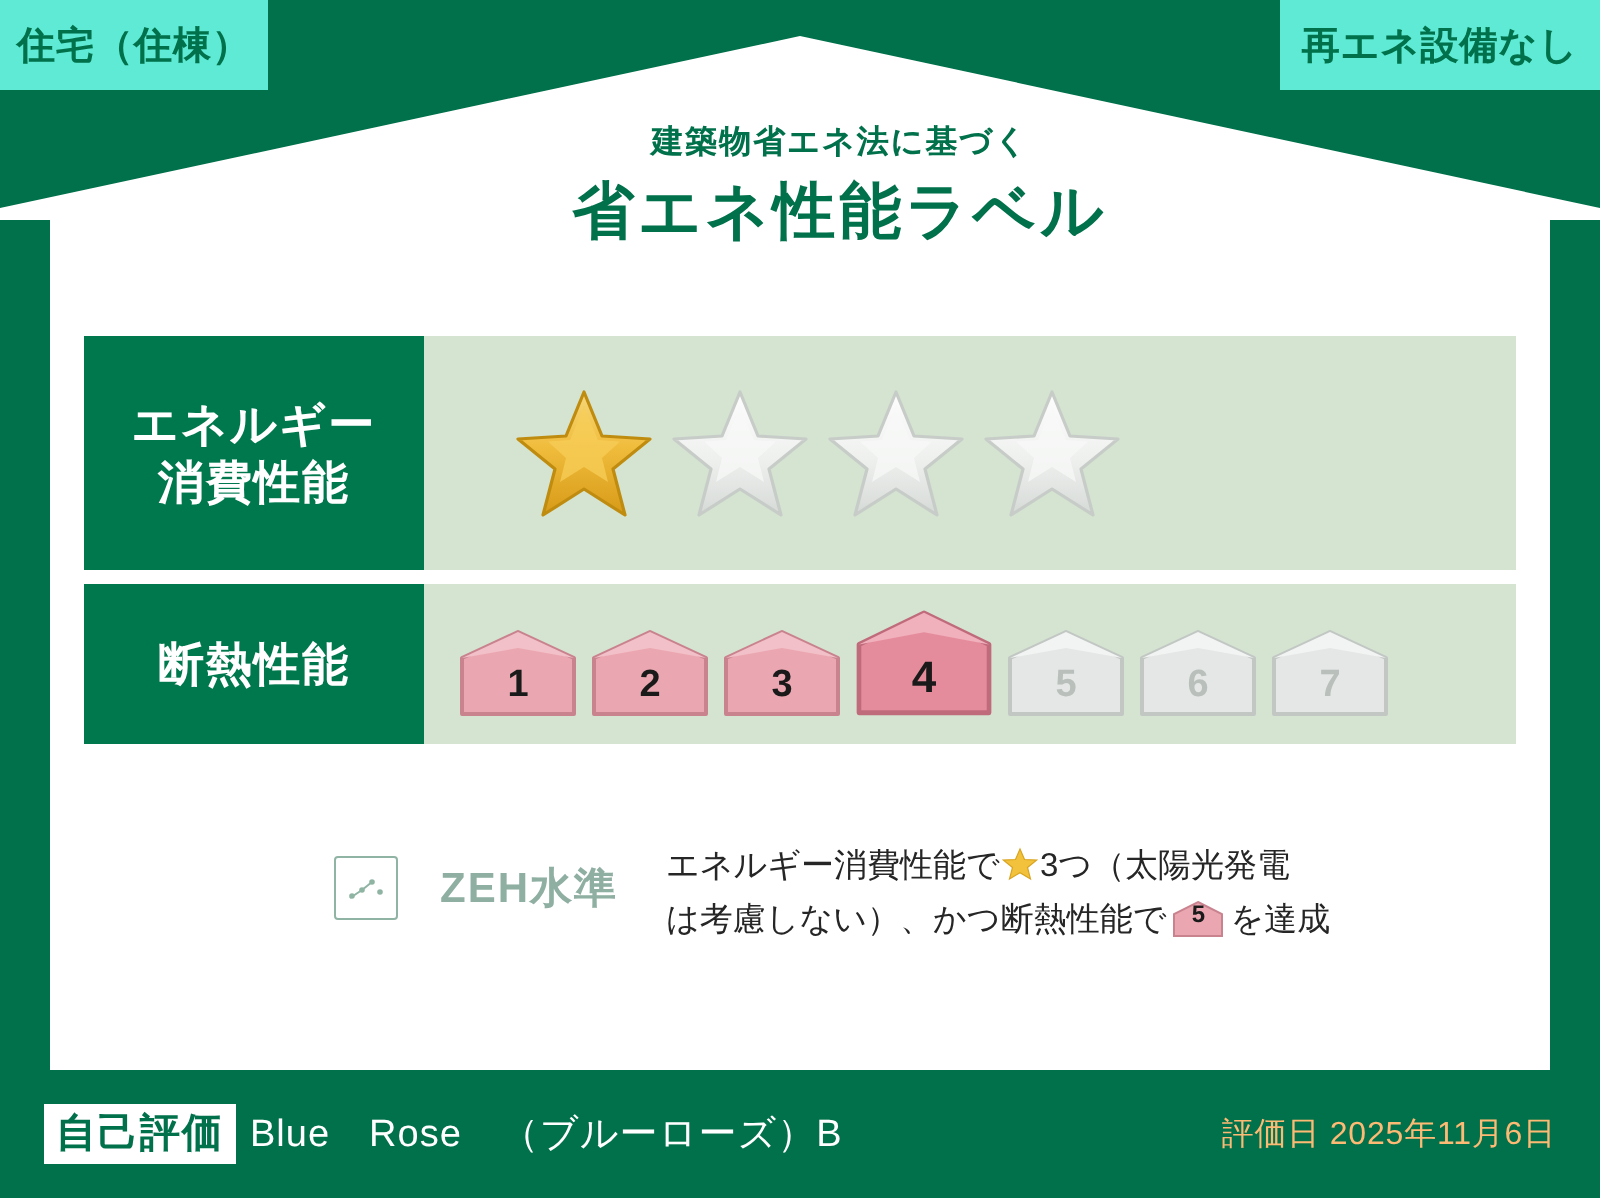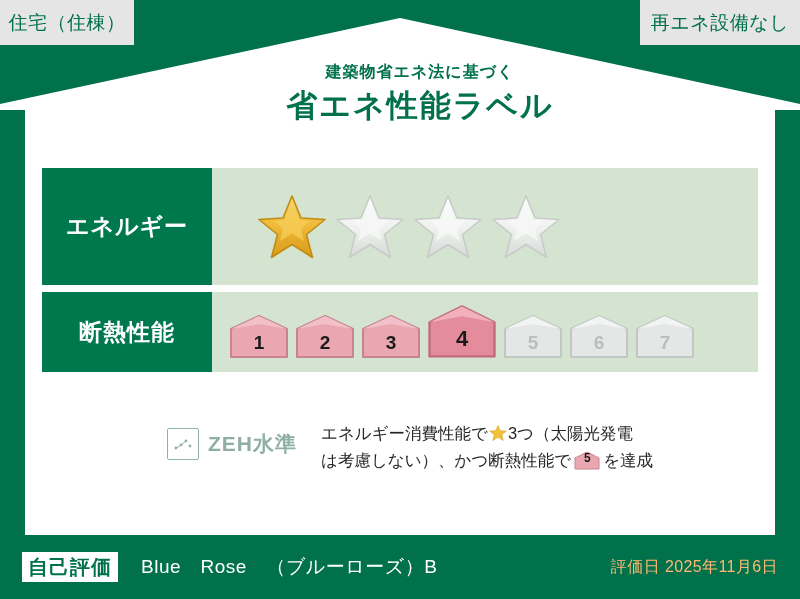--- a/index.html
+++ b/index.html
@@ -17,22 +17,22 @@
     position:absolute;left:0;top:0;width:800px;height:110px;
     background:#ffffff;
     clip-path:polygon(400px 18px, 800px 104px, 800px 110px, 0 110px, 0 104px);
   }
   .body-white{
     position:absolute;left:25px;top:100px;width:750px;height:436px;
     background:#ffffff;
   }
   
   .corner-badge{
-    position:absolute;top:0;background:#e5e5e5;
-    color:#00714a;font-weight:normal;
+    position:absolute;top:0;background:#5eead4;
+    color:#00714a;font-weight:bold;
     display:flex;align-items:center;justify-content:center;
     letter-spacing:0.5px;
   }
   .badge-left{left:0;width:134px;height:45px;font-size:19px;}
   .badge-right{right:0;width:160px;height:45px;font-size:19px;}
   
   .title-wrap{
     position:absolute;left:0;top:62px;width:800px;text-align:center;
     color:#00714a;
     padding-left:20px;
@@ -72,21 +72,21 @@
     position:absolute;left:0;right:0;bottom:6px;text-align:center;
     font-size:19px;font-weight:bold;color:#1a1a1a;
   }
   .chip.big span{font-size:22px;bottom:8px;}
   .chip.off span{color:#b9bfba;}
   
   .zeh-area{
     position:absolute;left:42px;top:420px;width:716px;
     display:flex;align-items:flex-start;z-index:2;
   }
-  .zeh-mark{display:flex;align-items:center;gap:9px;margin-left:125px;margin-top:8px;}
+  .zeh-mark{display:flex;align-items:center;gap:21px;margin-left:125px;margin-top:8px;}
   .zeh-icon{
     width:30px;height:30px;border:1.6px solid #8fb4a3;border-radius:2px;
     display:block;
   }
   .zeh-text{font-size:21px;font-weight:bold;color:#8fafa2;letter-spacing:1px;white-space:nowrap;}
   .zeh-desc{
     margin-left:24px;font-size:16.5px;color:#262626;line-height:1.62;
     max-width:370px;
   }
   .inline-star{display:inline-block;vertical-align:-3px;width:18px;height:18px;margin:0 1px;}
@@ -102,21 +102,21 @@
   
   .footer{
     position:absolute;left:0;bottom:0;width:800px;height:64px;
     background:#00714a;display:flex;align-items:center;z-index:4;
   }
   .footer-left{display:flex;align-items:center;margin-left:22px;}
   .eval-badge{
     background:#ffffff;color:#00714a;font-weight:bold;font-size:20px;
     padding:3px 6px;letter-spacing:1px;line-height:1.2;
   }
-  .owner-name{color:#ffffff;font-size:19px;margin-left:23px;letter-spacing:0.5px;}
+  .owner-name{color:#ffffff;font-size:19px;margin-left:7px;letter-spacing:0.5px;}
   .footer-right{
     margin-left:auto;margin-right:22px;color:#fdba74;font-size:16px;letter-spacing:0.4px;
   }
 </style>
 </head>
 <body>
 
 <div class="label-card">
 
   <div class="roof"></div>
@@ -127,20 +127,21 @@
 
   <div class="title-wrap">
     <div class="title-sub">建築物省エネ法に基づく</div>
     <div class="title-main">省エネ性能ラベル</div>
   </div>
 
 
   <div class="perf-row row-energy">
     <div class="row-label">
       <span>エネルギー</span>
+      <span>消費性能</span>
     </div>
     <div class="row-content">
       <div class="stars" id="stars-container">
           <span class="star"><svg viewBox="0 0 72 70" width="72" height="70" aria-hidden="true">
               <defs>
                 <linearGradient id="gs0" x1="0" y1="0" x2="0" y2="1">
                   <stop offset="0%" stop-color="#f6d77a"></stop>
                   <stop offset="45%" stop-color="#f0bc3c"></stop>
                   <stop offset="100%" stop-color="#d79a18"></stop>
                 </linearGradient>

